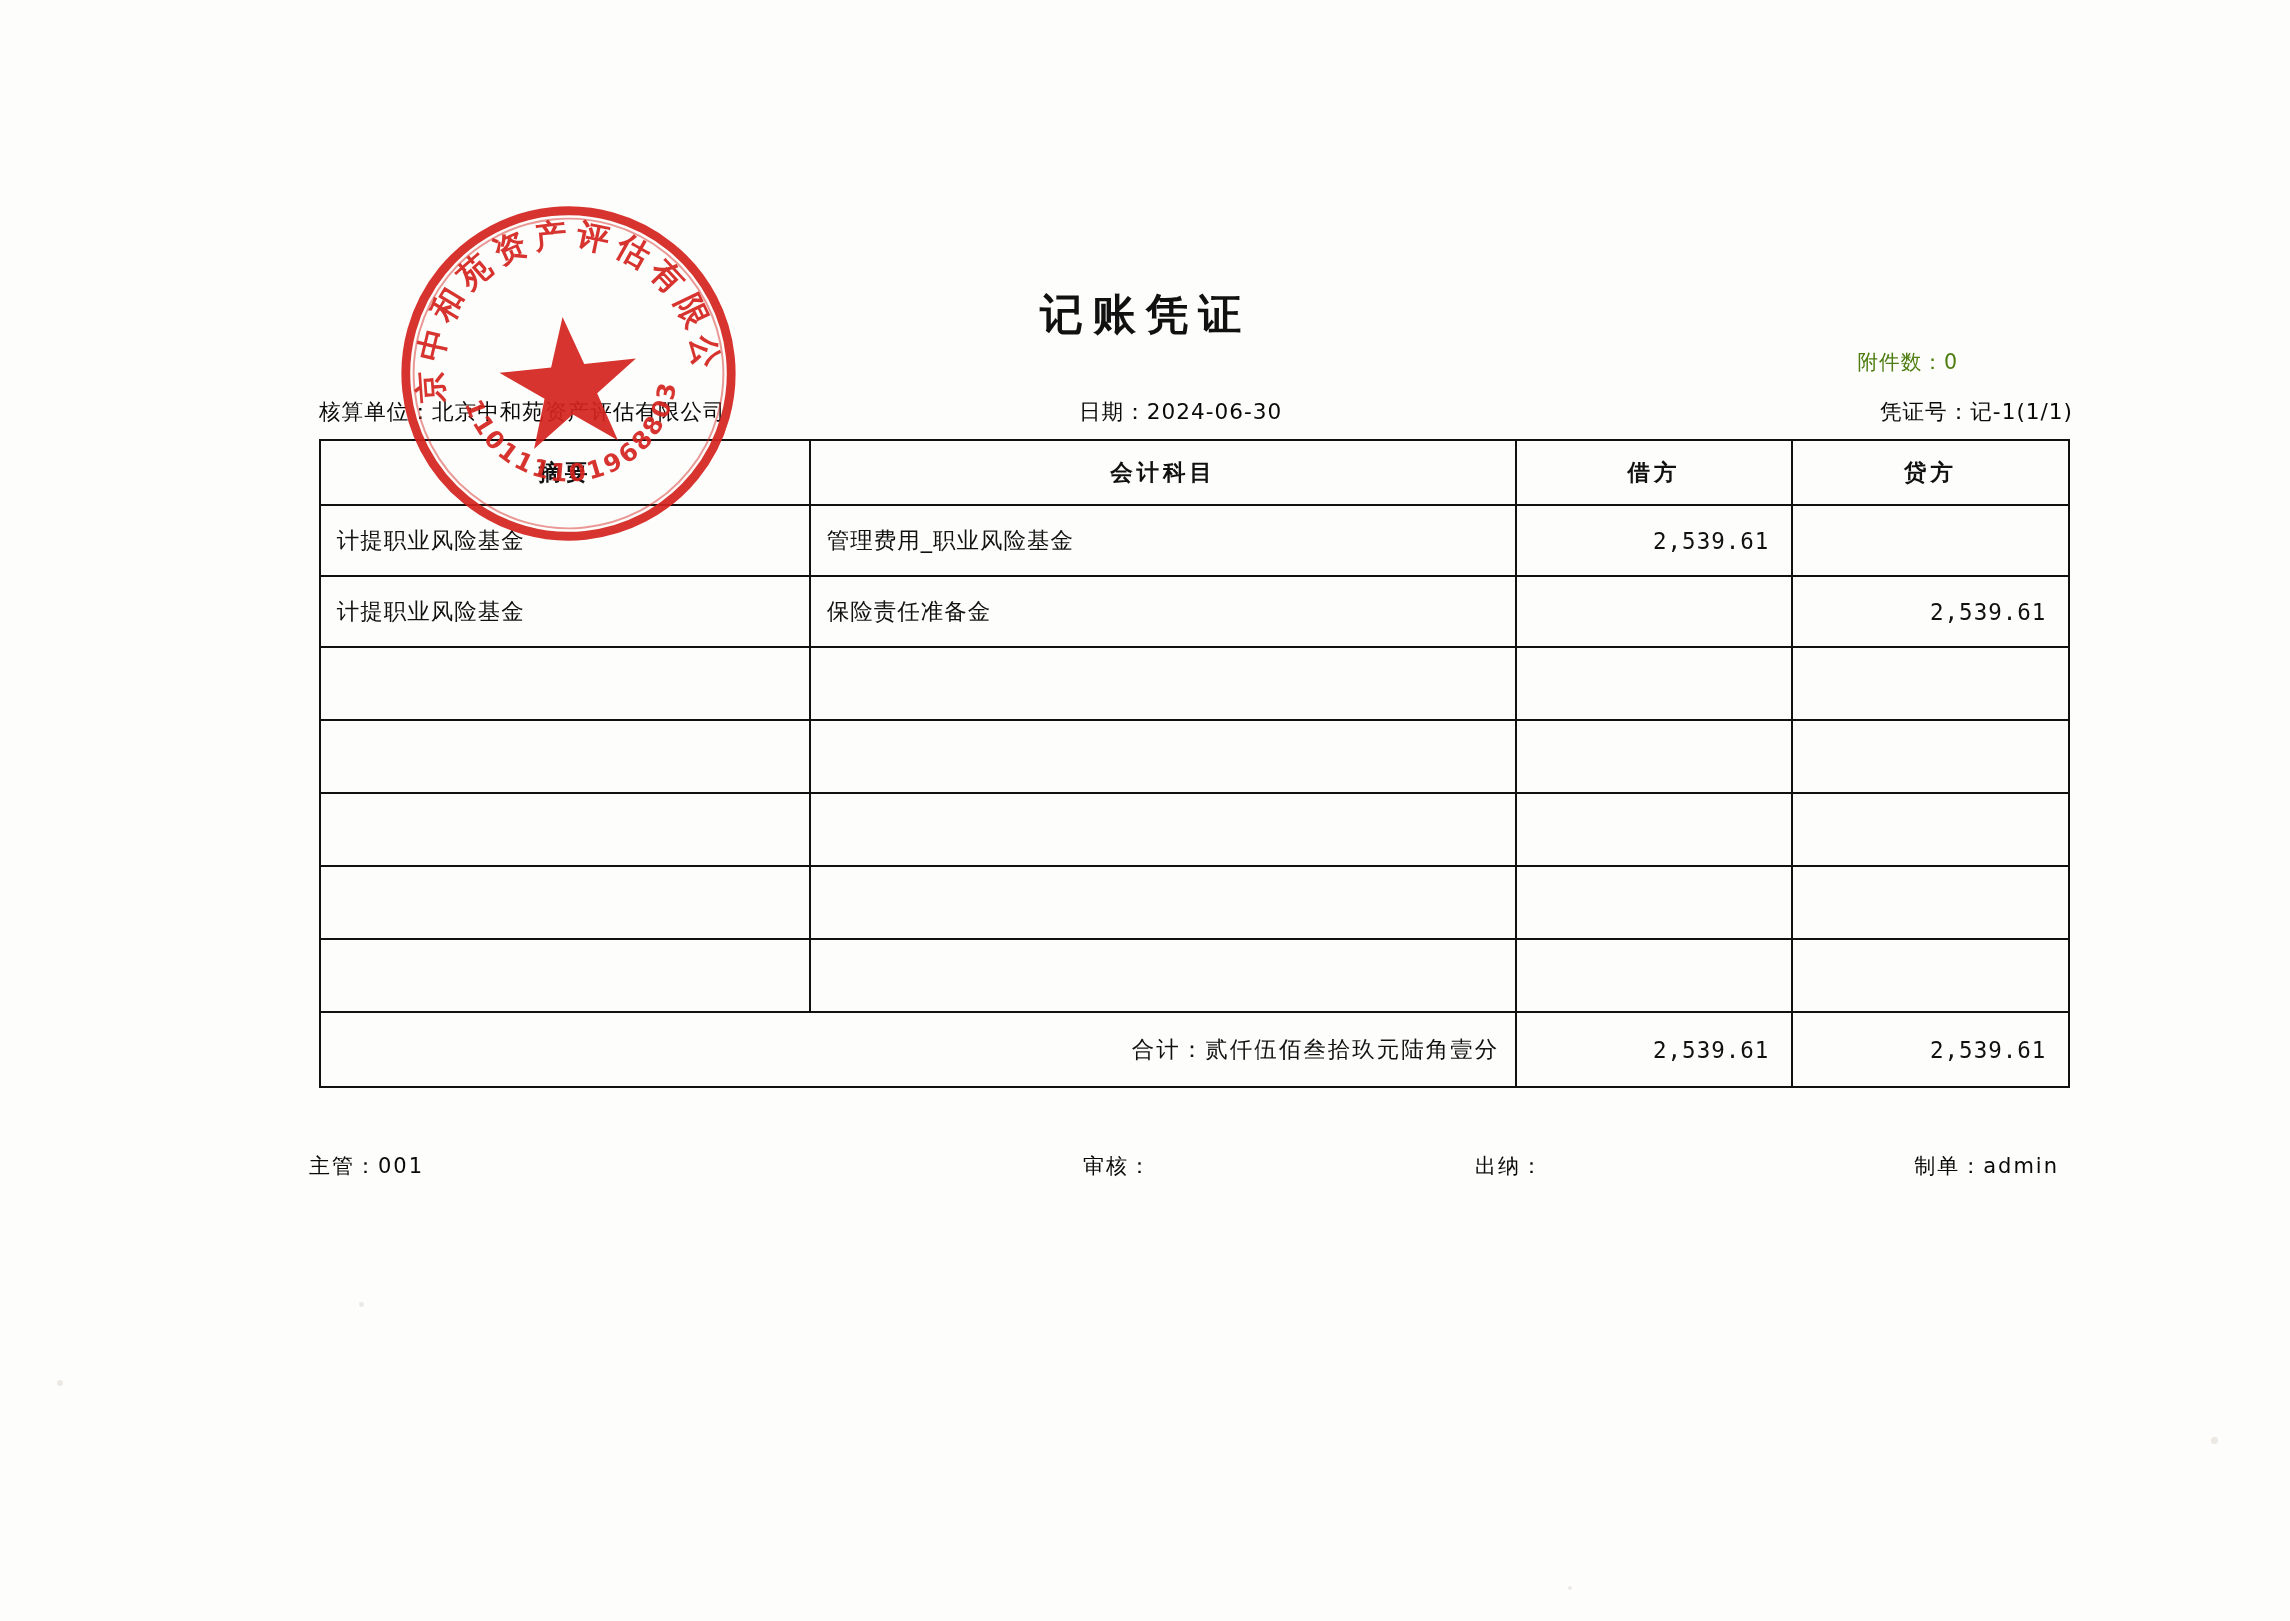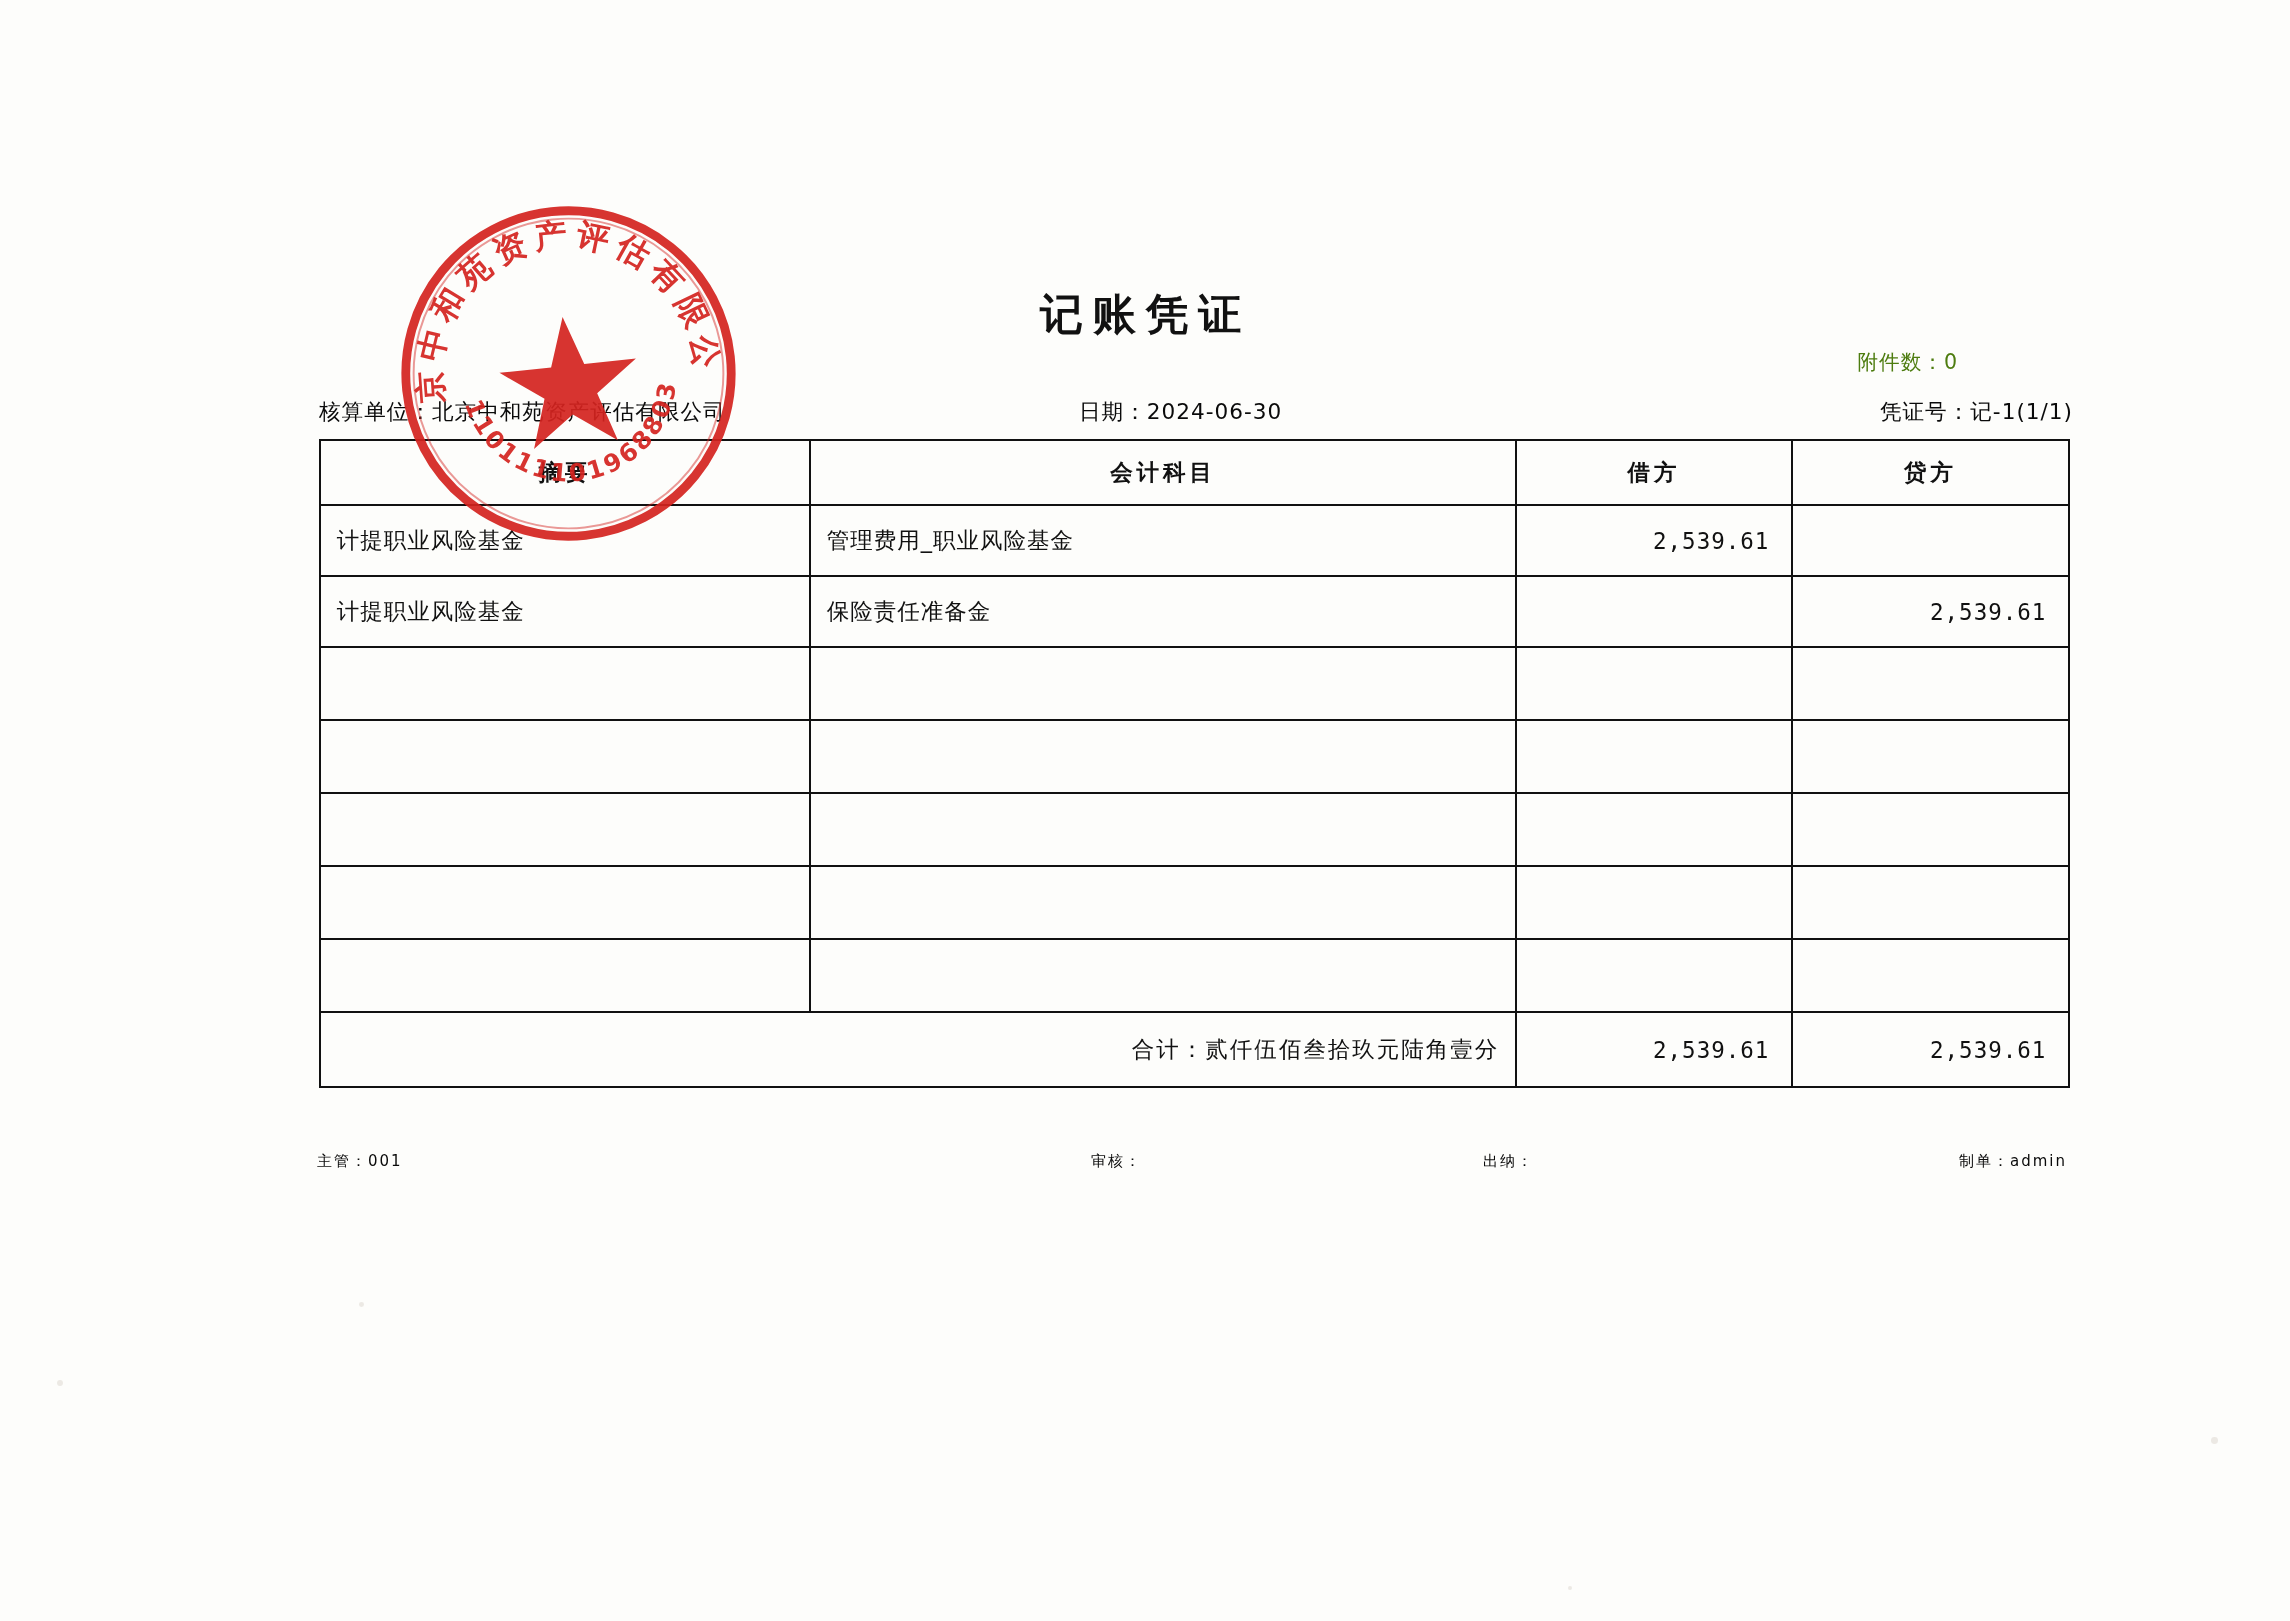--- a/index.html
+++ b/index.html
@@ -133,25 +133,25 @@
   }
   .total-label {
     text-align: right;
     letter-spacing: 2px;
     font-size: 22.5px;
   }
 
   
   .sign-row {
     position: absolute;
-    left: 317px;
+    left: 309px;
     top: 1152px;
     width: 1750px;
     height: 33px;
-    font-size: 15px;
+    font-size: 21px;
     letter-spacing: 2px;
   }
   .sign-item { position: absolute; top: 0; white-space: nowrap; }
   .sign-1 { left: 0; }
   .sign-2 { left: 774px; }
   .sign-3 { left: 1166px; text-align: center; }
   .sign-4 { right: 0; }
 
   
   .seal {

